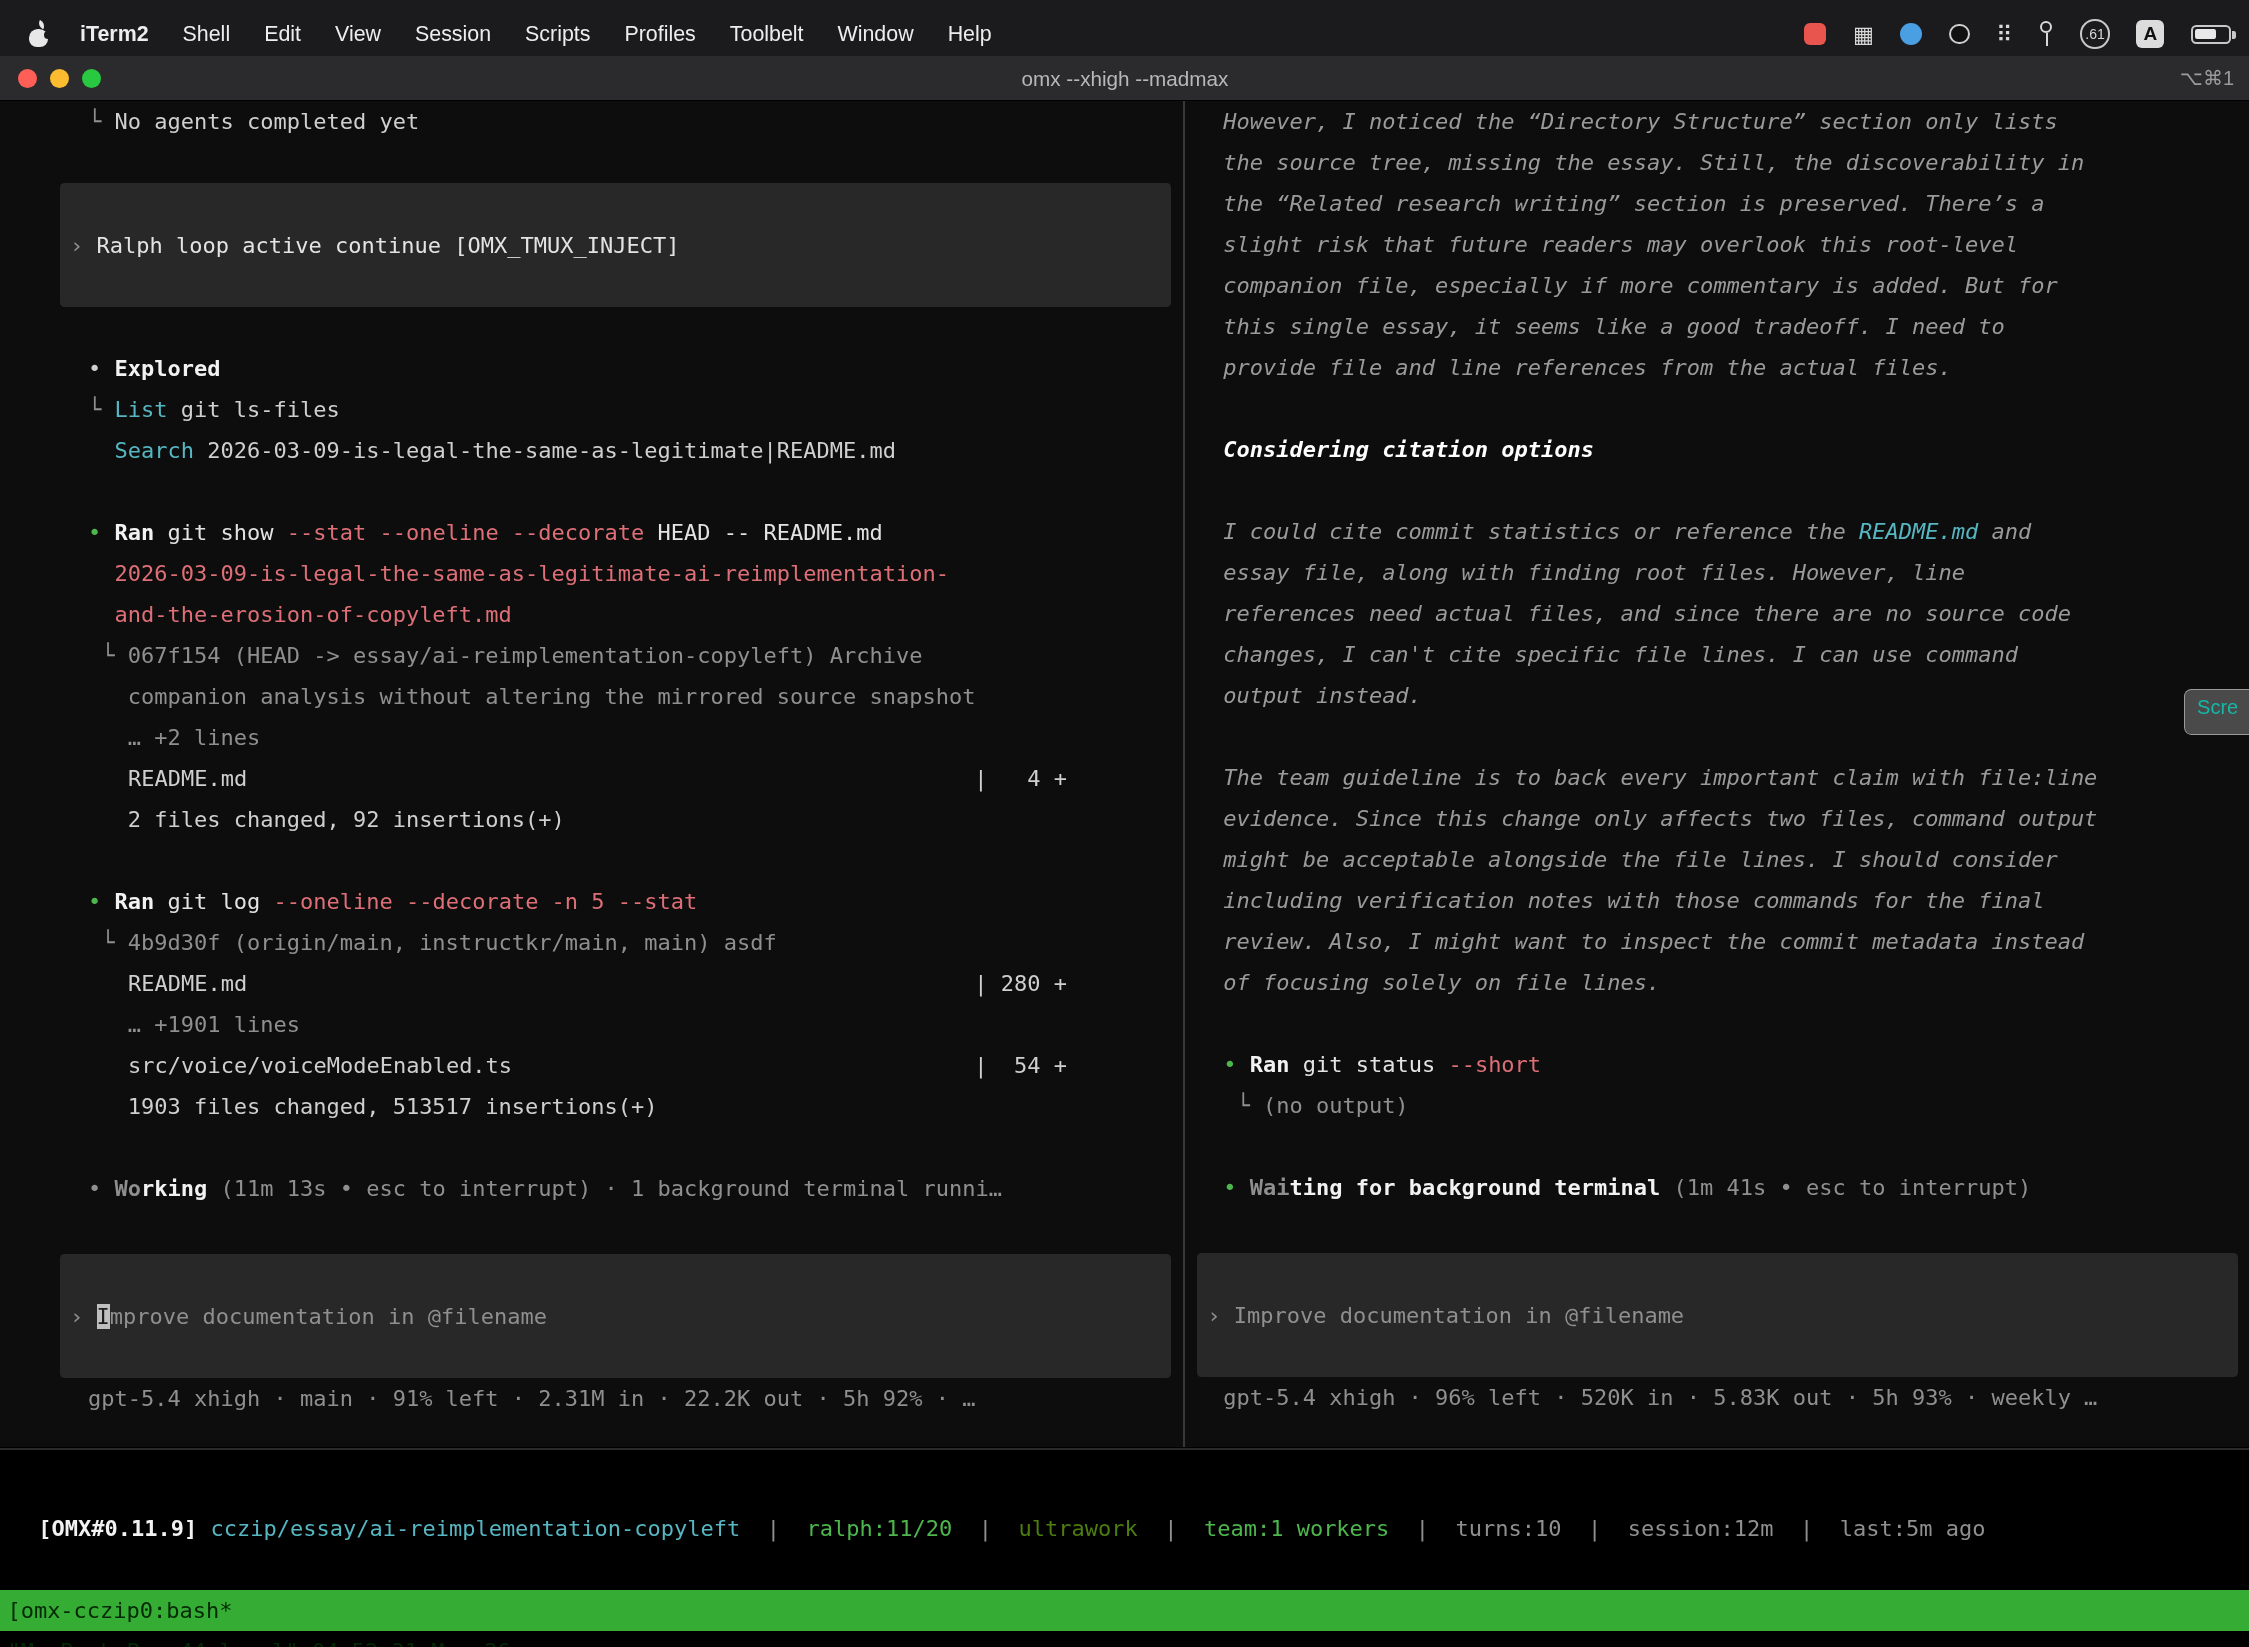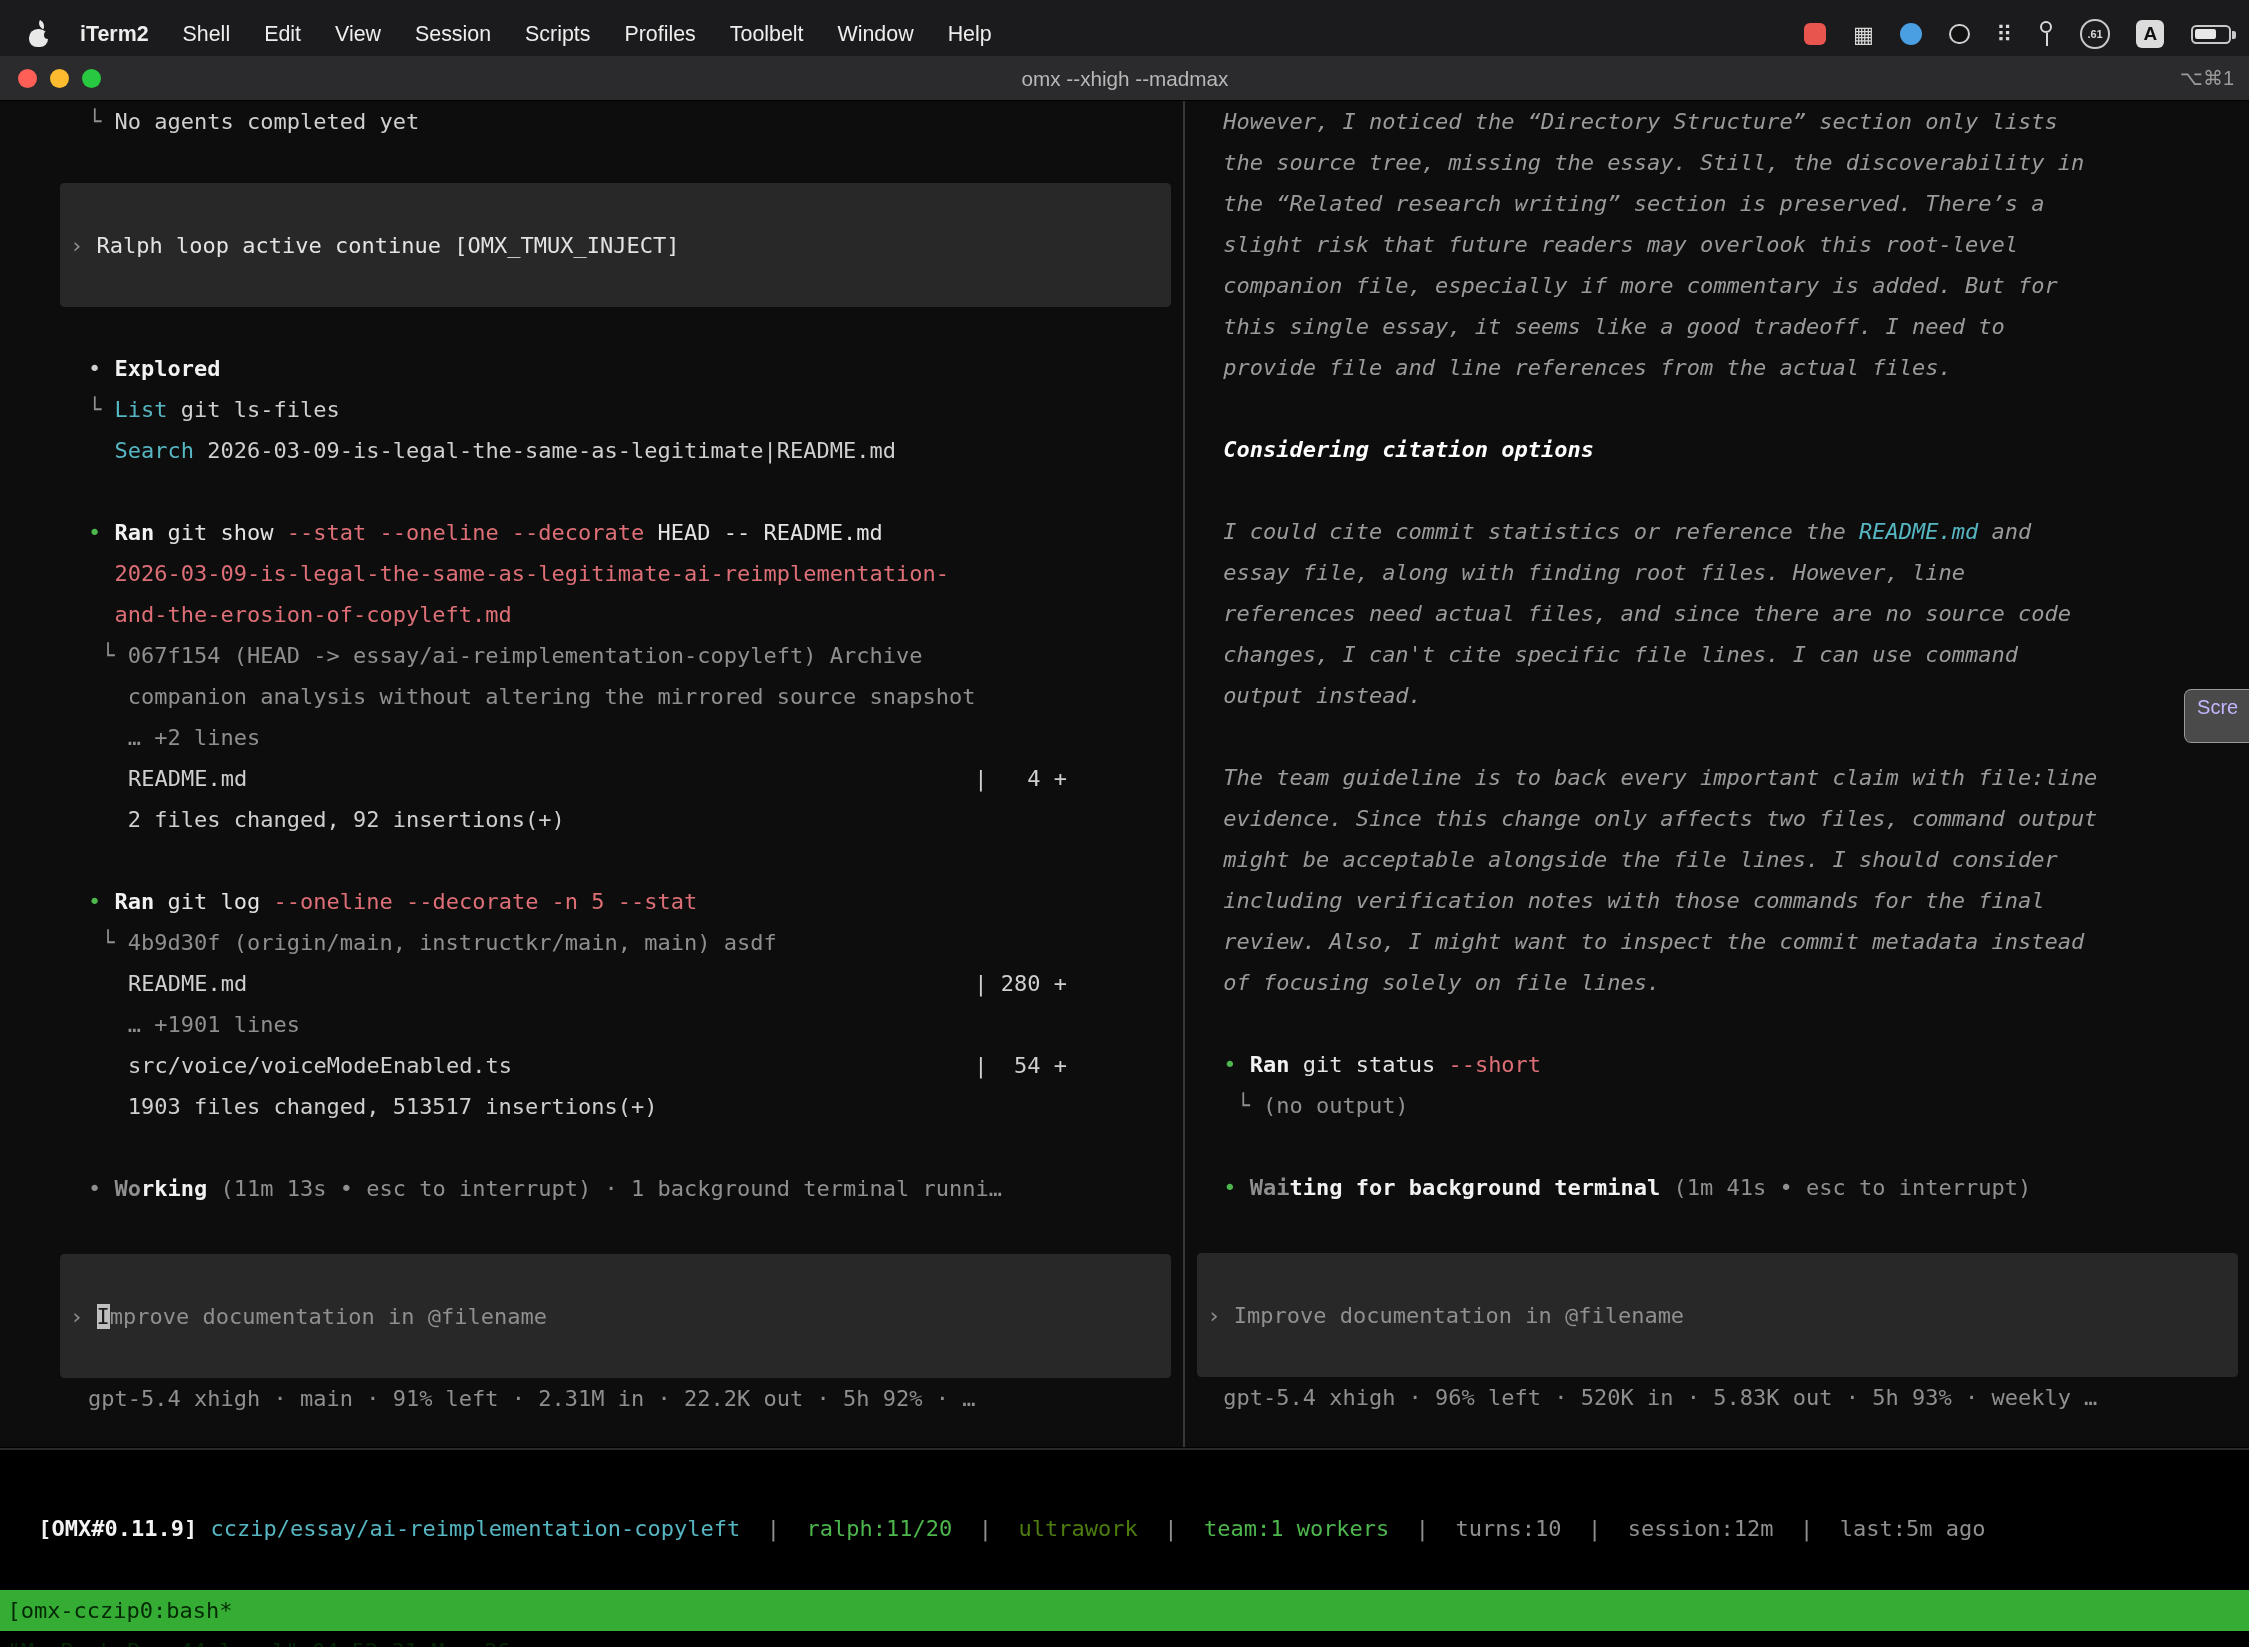--- a/index.html
+++ b/index.html
@@ -19,21 +19,21 @@
   .menu.app { font-weight:700; }
   .sicons { display:flex; align-items:center; gap:26.6px; }
   .sicon { display:flex; align-items:center; justify-content:center; color:#d8d8d8; }
   .rec { width:22px; height:22px; border-radius:5.9px; background:#e8544e; }
   .gly { font-size:22px; font-family:"DejaVu Sans", sans-serif; }
   .bluedot { width:22px; height:22px; border-radius:50%; background:#4a9fe3; }
   .darkdot { width:20.7px; height:20.7px; border-radius:50%; background:#111; border:2.2px solid #cfcfcf; }
   .keyicon { position:relative; width:14.8px; height:26.6px; }
   .kr { position:absolute; top:0; left:1.5px; width:11.8px; height:11.8px; border:2.2px solid #d8d8d8; border-radius:50%; }
   .ks { position:absolute; top:11.8px; left:6.6px; width:2.2px; height:13.3px; background:#d8d8d8; }
-  .gauge { width:29.5px; height:29.5px; border:2.2px solid #c8c8c8; border-radius:50%; font-size:11px;font-weight:bold; }
+  .gauge { width:29.5px; height:29.5px; border:2.2px solid #c8c8c8; border-radius:50%; font-size:14px; }
   .akey { width:28px; height:28px; border-radius:5.9px; background:#dcdcdc; color:#111; font-weight:700; font-size:19px; }
   .battery { position:relative; width:40px; height:19px; border:2.2px solid #c8c8c8; border-radius:5.2px; }
   .bfill { position:absolute; left:2.2px; top:2.2px; bottom:2.2px; width:20.7px; background:#e8e8e8; border-radius:2.2px; }
   .bnub { position:absolute; right:-6.6px; top:4.4px; width:3.7px; height:8px; background:#c8c8c8; border-radius:0 2.2px 2.2px 0; }
 
   
   .titlebar { position:absolute; top:56px; left:0; right:0; height:45px; background:#2b2b2d;
               border-bottom:0.7px solid #000; font-family:"Liberation Sans", sans-serif; }
   .lights { position:absolute; left:17.7px; top:13.3px; display:flex; gap:13.3px; }
   .light { width:19px; height:19px; border-radius:50%; display:inline-block; }
@@ -77,22 +77,22 @@
   .ph { color:#8f8f8f; }
 
   
   .hrule { position:absolute; top:1448px; left:0; right:0; height:1.5px; background:#282828; }
   .omx-bar { position:absolute; top:1467px; left:0; right:0; height:41px; line-height:41px;
              padding-left:11.8px; font-size:22px; white-space:pre; }
   .tmux-bar { position:absolute; top:1590px; left:0; right:0; height:41px; background:#35ad35;
               color:#052805; font-size:22px; line-height:41px; display:flex;
               justify-content:space-between; padding:0 7.4px; white-space:pre;flex-direction:column; }
 
-  .screen-badge { position:absolute; top:689px; right:0; height:54px; line-height:35px;
-                  background:#4a4a4a; color:#c4b5fd; border:1.5px solid #9a9a9a; border-right:none;
+  .screen-badge { position:absolute; top:689px; right:0; height:46px; line-height:35px;
+                  background:#4a4a4a; color:#14b8a6; border:1.5px solid #9a9a9a; border-right:none;
                   border-radius:7.4px 0 0 7.4px; padding:0 11.8px; font-size:20px;
                   font-family:"Liberation Sans", sans-serif; z-index:30; }
 </style>
 </head>
 <body>
 
 <header class="menubar">
   <div class="menus">
     <span class="applewrap">
       <i class="apple-body"></i>

